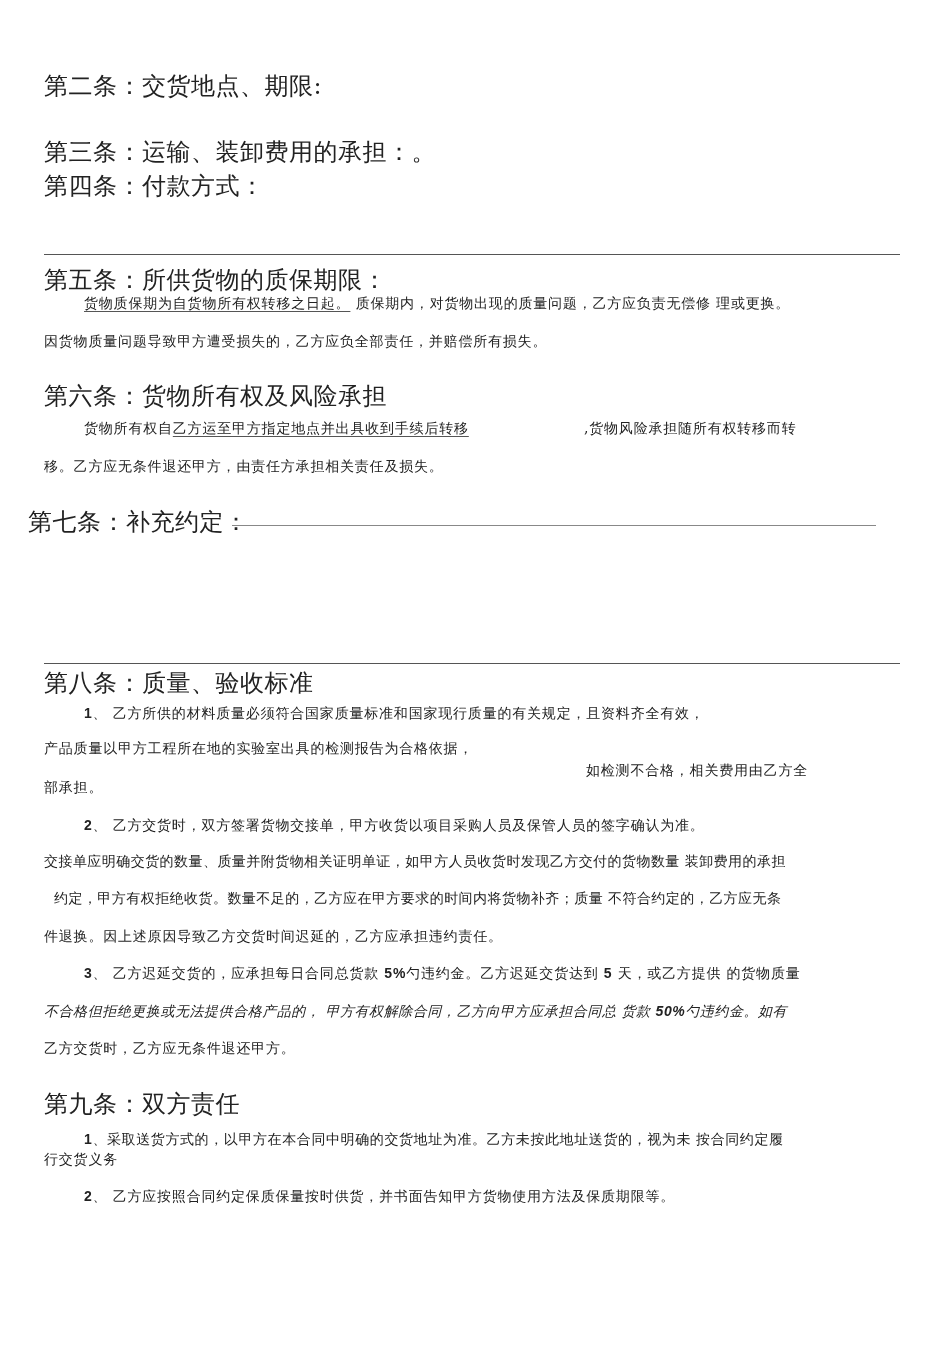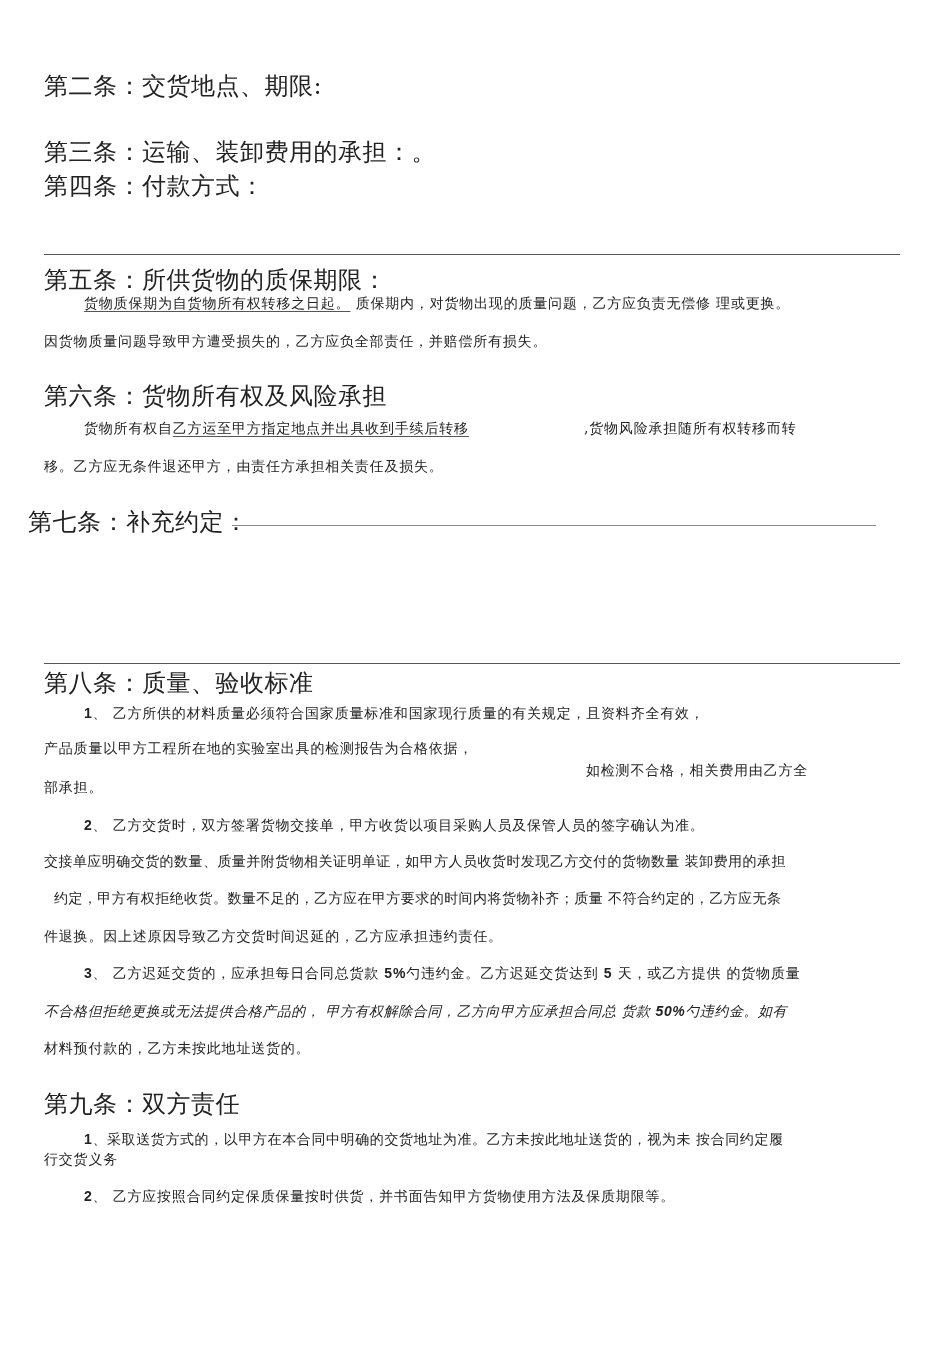--- a/index.html
+++ b/index.html
@@ -59,21 +59,21 @@
 <div class="abs p" style="left:44px;top:853px;letter-spacing:0.45px;">交接单应明确交货的数量、质量并附货物相关证明单证，如甲方人员收货时发现乙方交付的货物数量 装卸费用的承担</div>
 <div class="abs p" style="left:44px;top:890px;letter-spacing:0.45px;margin-left:10px;">约定，甲方有权拒绝收货。数量不足的，乙方应在甲方要求的时间内将货物补齐；质量 不符合约定的，乙方应无条</div>
 <div class="abs p" style="left:44px;top:928px;">件退换。因上述原因导致乙方交货时间迟延的，乙方应承担违约责任。</div>
 
 <div class="abs p" style="left:84px;top:965px;">
   <span class="num">3</span><span>、 乙方迟延交货的，应承担每日合同总货款 </span><span class="num">5%</span><span>勺违约金。乙方迟延交货达到 </span><span class="num">5</span><span> 天，或乙方提供 的货物质量</span>
 </div>
 <div class="abs p" style="left:44px;top:1003px;letter-spacing:0.55px;font-style:italic;">
   <span>不合格但拒绝更换或无法提供合格产品的， 甲方有权解除合同，乙方向甲方应承担合同总 货款 </span><span class="num">50%</span><span>勺违约金。如有</span>
 </div>
-<div class="abs p" style="left:44px;top:1040px;">材料预付款的，乙方未按此地址送货的。</div>
+<div class="abs p" style="left:44px;top:1040px;">乙方交货时，乙方应无条件退还甲方。</div>
 
 <div class="abs h" style="left:44px;top:1088px;">第九条：双方责任</div>
 <div class="abs p" style="left:84px;top:1131px;letter-spacing:0.6px;">
   <span class="num">1</span><span>、采取送货方式的，以甲方在本合同中明确的交货地址为准。乙方未按此地址送货的，视为未 按合同约定履</span>
 </div>
 <div class="abs p" style="left:44px;top:1151px;">行交货义务</div>
 <div class="abs p" style="left:84px;top:1188px;">
   <span class="num">2</span><span>、 乙方应按照合同约定保质保量按时供货，并书面告知甲方货物使用方法及保质期限等。</span>
 </div>
 

